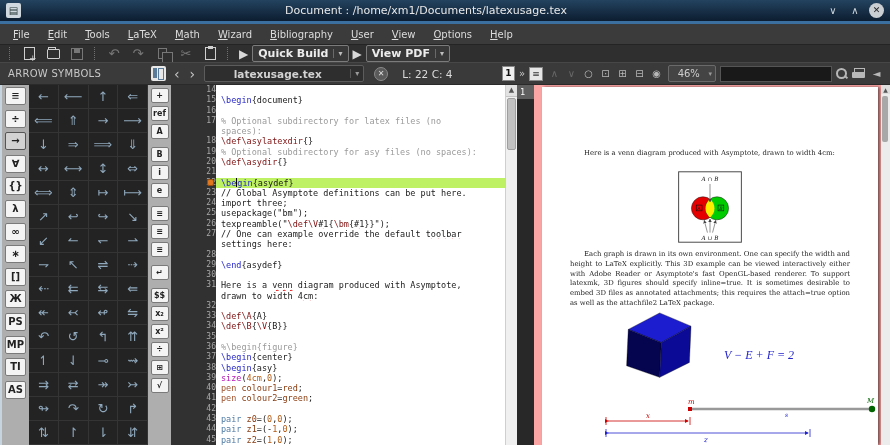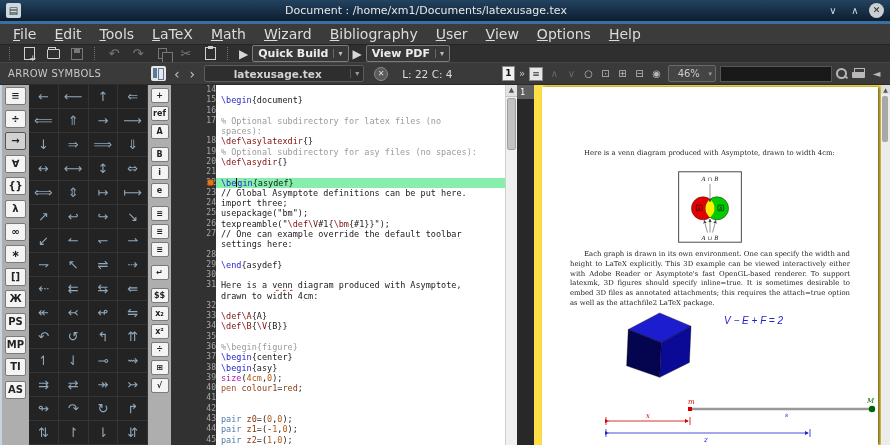--- a/index.html
+++ b/index.html
@@ -10,21 +10,21 @@
   #titlebar{position:absolute;left:0;top:0;width:890px;height:21px;background:linear-gradient(#23435f,#0c1d30);display:flex;align-items:center;color:#e8e8e8}
   #appicon{width:15px;height:15px;margin:0 6px;background:#cfd8df;border-radius:2px;color:#233;font-size:10px;line-height:15px;text-align:center;flex:none}
   #titletext{flex:1;text-align:center;font-size:11px;white-space:nowrap;overflow:hidden}
   .winbtn{width:16px;height:15px;margin-right:6px;color:#cfd6dc;font-size:10px;line-height:15px;text-align:center;flex:none}
   .winbtn.close{background:#c9ced3;color:#222;border-radius:50%;width:15px;font-size:9px}
 
   #bluebar{position:absolute;left:0;top:21px;width:890px;height:3px;background:#3a6f9f}
 
   
   #menubar{position:absolute;left:0;top:24px;width:890px;height:20px;background:#3b3b3b;display:flex;align-items:center;padding-left:4px}
-  .menu-item{display:inline-block;color:#dcdcdc;font-size:14px;padding:2px 9px}
+  .menu-item{display:inline-block;color:#dcdcdc;font-size:10px;padding:2px 9px}
   .menu-item::first-letter{text-decoration:underline}
 
   
   #toolbar{position:absolute;left:0;top:44px;width:890px;height:18px;background:#2f2f2f;border-top:1px solid #242424;display:flex;align-items:center;padding-left:4px}
   .tsep{width:3px;height:13px;border-left:1px dotted #707070;margin:0 5px}
   .tbtn{width:24px;height:17px;display:flex;align-items:center;justify-content:center}
   .tbtn .glyph{font-size:13px;color:#cfcfcf;line-height:1}
   .tbtn.dis{opacity:.45}
   .fic{display:inline-block;position:relative}
   .fic-new-document{width:11px;height:13px;border:1px solid #cfcfcf}
@@ -87,52 +87,52 @@
   .ebtn{width:18px;height:15px;background:#f4f4f4;border:1px solid #7a7a7a;border-radius:2px;color:#222;font-size:8px;font-weight:bold;display:flex;align-items:center;justify-content:center;flex:none}
   .ebtn.gap{margin-top:5px}
 
   #editor{position:absolute;left:171px;top:0;width:346px;height:360px;background:#fff}
   #coderows{position:absolute;left:0;top:0;right:12px;bottom:0;overflow:hidden}
   .crow{display:flex;height:10.285px}
   .gut{width:45px;flex:none;background:#313131;position:relative}
   .gnum{display:block;text-align:right;color:#a9a9a9;font-family:"DejaVu Sans Mono",monospace;font-size:8px;line-height:10.285px}
   .gmark{position:absolute;right:2px;top:1.5px;width:7px;height:7px;background:#e07820;border:1px solid #9a4e0e;border-radius:2px}
   .ctext{flex:1;padding-left:5px;font-family:"DejaVu Sans Mono",monospace;font-size:8.5px;line-height:10.285px;white-space:pre;overflow:hidden;color:#1a1a1a}
-  .ctext.cur{background:#86efac}
+  .ctext.cur{background:#bef264}
   .sg-kw{color:#2626c9}
   .sg-cmd{color:#7f1010}
   .sg-cm{color:#9a9a9a}
   .sg-pl{color:#1a1a1a}
   .sg-err{color:#1a1a1a;text-decoration:underline;text-decoration-style:wavy;text-decoration-color:#e00000;text-underline-offset:1px}
   .sg-fn{color:#b515b5}
   .sg-num{color:#b45a12}
   .sg-typ{color:#a0522d}
   .sg-typ2{color:#4f7ba7}
   .sg-var{color:#8a3c10}
   .sg-caret{display:inline-block;width:1px;height:9px;background:#000;vertical-align:-1px}
   #escroll{position:absolute;right:0;top:0;width:12px;height:360px;background:#f0f0f0;border-left:1px solid #cfcfcf}
   #escroll .arr{display:block;text-align:center;color:#555;font-size:7px;line-height:11px;background:#e2e2e2;border-bottom:1px solid #c4c4c4}
   #escroll .thumb{position:absolute;left:1px;top:13px;width:9px;height:52px;background:#c2c2c2;border:1px solid #9f9f9f;border-radius:2px}
 
   #pagestrip{position:absolute;left:517px;top:0;width:17px;height:360px;background:#282828}
   #pagecell{height:14px;background:#5f5f5f;color:#fff;font-size:8.5px;line-height:14px;padding-left:3px;font-family:"DejaVu Sans Mono",monospace}
 
-  #pdfview{position:absolute;left:534px;top:0;width:356px;height:360px;background:#fde047}
+  #pdfview{position:absolute;left:534px;top:0;width:356px;height:360px;background:#fca5a5}
   #pdfpage{position:absolute;left:8px;top:2px;width:336px;height:358px;background:#fff;box-shadow:2px 0 3px rgba(0,0,0,.55)}
   #pdfscroll{position:absolute;right:0;top:0;width:9px;height:360px;background:#ececec}
   #pdfscroll .arr{display:block;text-align:center;color:#555;font-size:6px;line-height:9px;background:#dedede}
   #pdfscroll .thumb{position:absolute;left:1px;top:11px;width:6px;height:46px;background:#a8a8a8;border-radius:2px}
 
   
   .ppar{position:absolute;font-family:"DejaVu Serif",serif;color:#1c1c1c;font-size:6.9px;line-height:9.8px;text-align:justify}
   #para1{left:28px;top:62px;width:280px;text-indent:14px}
   #vennwrap{position:absolute;left:136px;top:84px;width:64px;height:72px}
   #para2{left:28px;top:163px;width:280px;text-indent:14px}
   #cubewrap{position:absolute;left:72px;top:216px;width:88px;height:76px}
-  #formula{position:absolute;left:182px;top:228px;width:120px;color:#2323cc;font-family:Liberation Sans, sans-serif;font-style:italic;font-size:10px}
+  #formula{position:absolute;left:182px;top:261px;width:120px;color:#2323cc;font-family:Liberation Serif, serif;font-style:italic;font-size:12px}
   #para3{left:28px;top:298px;width:280px;text-indent:14px}
   #measurewrap{position:absolute;left:0;top:308px;width:336px;height:48px}
 </style>
 </head>
 <body>
 
 <div id="titlebar">
   <span id="appicon">▤</span>
   <span id="titletext">Document : /home/xm1/Documents/latexusage.tex</span>
   <span class="winbtn">∨</span>
@@ -541,20 +541,21 @@
         <div class="crow">
           <span class="gut">
             <span class="gnum">40</span>
           </span>
           <span class="ctext"><span class="sg-typ">pen </span><span class="sg-var">colour1</span><span class="sg-pl">=</span><span class="sg-var">red</span><span class="sg-pl">;</span></span>
         </div>
         <div class="crow">
           <span class="gut">
             <span class="gnum">41</span>
           </span>
+          <span class="ctext"><span class="sg-typ">pen </span><span class="sg-var">colour2</span><span class="sg-pl">=</span><span class="sg-var">green</span><span class="sg-pl">;</span></span>
         </div>
         <div class="crow">
           <span class="gut">
             <span class="gnum">42</span>
           </span>
           <span class="ctext"></span>
         </div>
         <div class="crow">
           <span class="gut">
             <span class="gnum">43</span>

